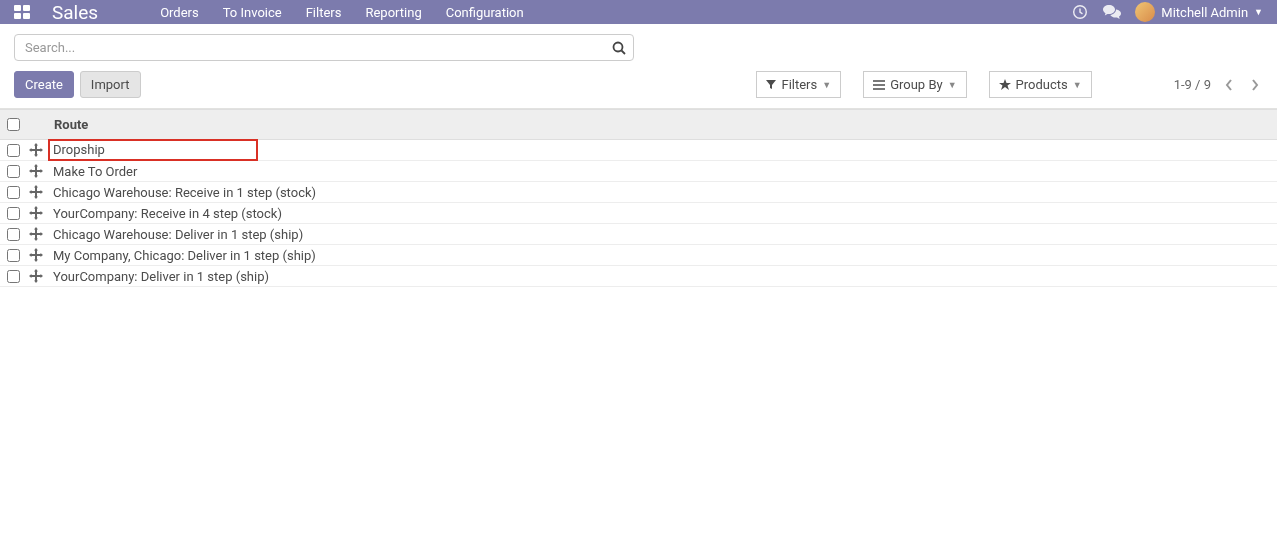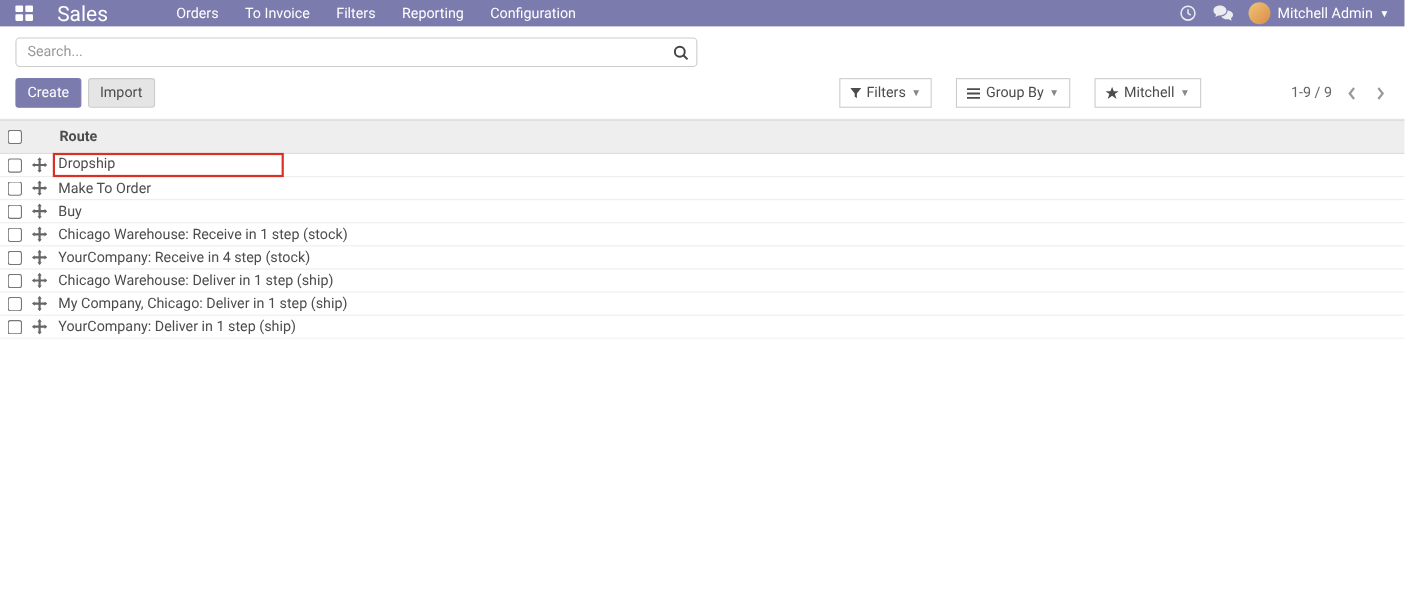--- a/index.html
+++ b/index.html
@@ -315,21 +315,21 @@
         <svg width="12" height="10" viewBox="0 0 12 10" fill="none" stroke="#4c4c4c" stroke-width="1.6">
             <path d="M0 1h12M0 5h12M0 9h12"></path>
           </svg>
         <span>Group By</span>
         <span class="caret">▼</span>
       </div>
       <div class="filter-btn">
         <svg width="12" height="12" viewBox="0 0 12 12" fill="#4c4c4c">
             <path d="M6 0l1.5 4H12L8.5 6.5 10 11 6 8 2 11l1.5-4.5L0 4h4.5z"></path>
           </svg>
-        <span>Mitchell</span>
+        <span>Products</span>
         <span class="caret">▼</span>
       </div>
       <div class="pager">
         <span>1-9 / 9</span>
         <span class="pager-arrow">
           <svg width="8" height="12" viewBox="0 0 8 12" fill="none" stroke="#999" stroke-width="2">
               <path d="M6 1L2 6l4 5"></path>
             </svg>
         </span>
         <span class="pager-arrow">
@@ -383,33 +383,20 @@
         <div class="col-check">
           <input type="checkbox" style="">
         </div>
         <div class="col-handle">
           <span class="drag-handle">
             <svg width="14" height="14" viewBox="0 0 14 14" fill="#666">
               <path d="M7 0l2 2.5H8V6h3.5V5L14 7l-2.5 2V8H8v3.5h1L7 14l-2-2.5h1V8H2.5v1L0 7l2.5-2v1H6V2.5H5z"></path>
             </svg>
           </span>
         </div>
-        <div class="row-label">Buy</div>
-      </div>
-      <div class="table-row">
-        <div class="col-check">
-          <input type="checkbox" style="">
-        </div>
-        <div class="col-handle">
-          <span class="drag-handle">
-            <svg width="14" height="14" viewBox="0 0 14 14" fill="#666">
-              <path d="M7 0l2 2.5H8V6h3.5V5L14 7l-2.5 2V8H8v3.5h1L7 14l-2-2.5h1V8H2.5v1L0 7l2.5-2v1H6V2.5H5z"></path>
-            </svg>
-          </span>
-        </div>
         <div class="row-label">Chicago Warehouse: Receive in 1 step (stock)</div>
       </div>
       <div class="table-row">
         <div class="col-check">
           <input type="checkbox" style="">
         </div>
         <div class="col-handle">
           <span class="drag-handle">
             <svg width="14" height="14" viewBox="0 0 14 14" fill="#666">
               <path d="M7 0l2 2.5H8V6h3.5V5L14 7l-2.5 2V8H8v3.5h1L7 14l-2-2.5h1V8H2.5v1L0 7l2.5-2v1H6V2.5H5z"></path>

